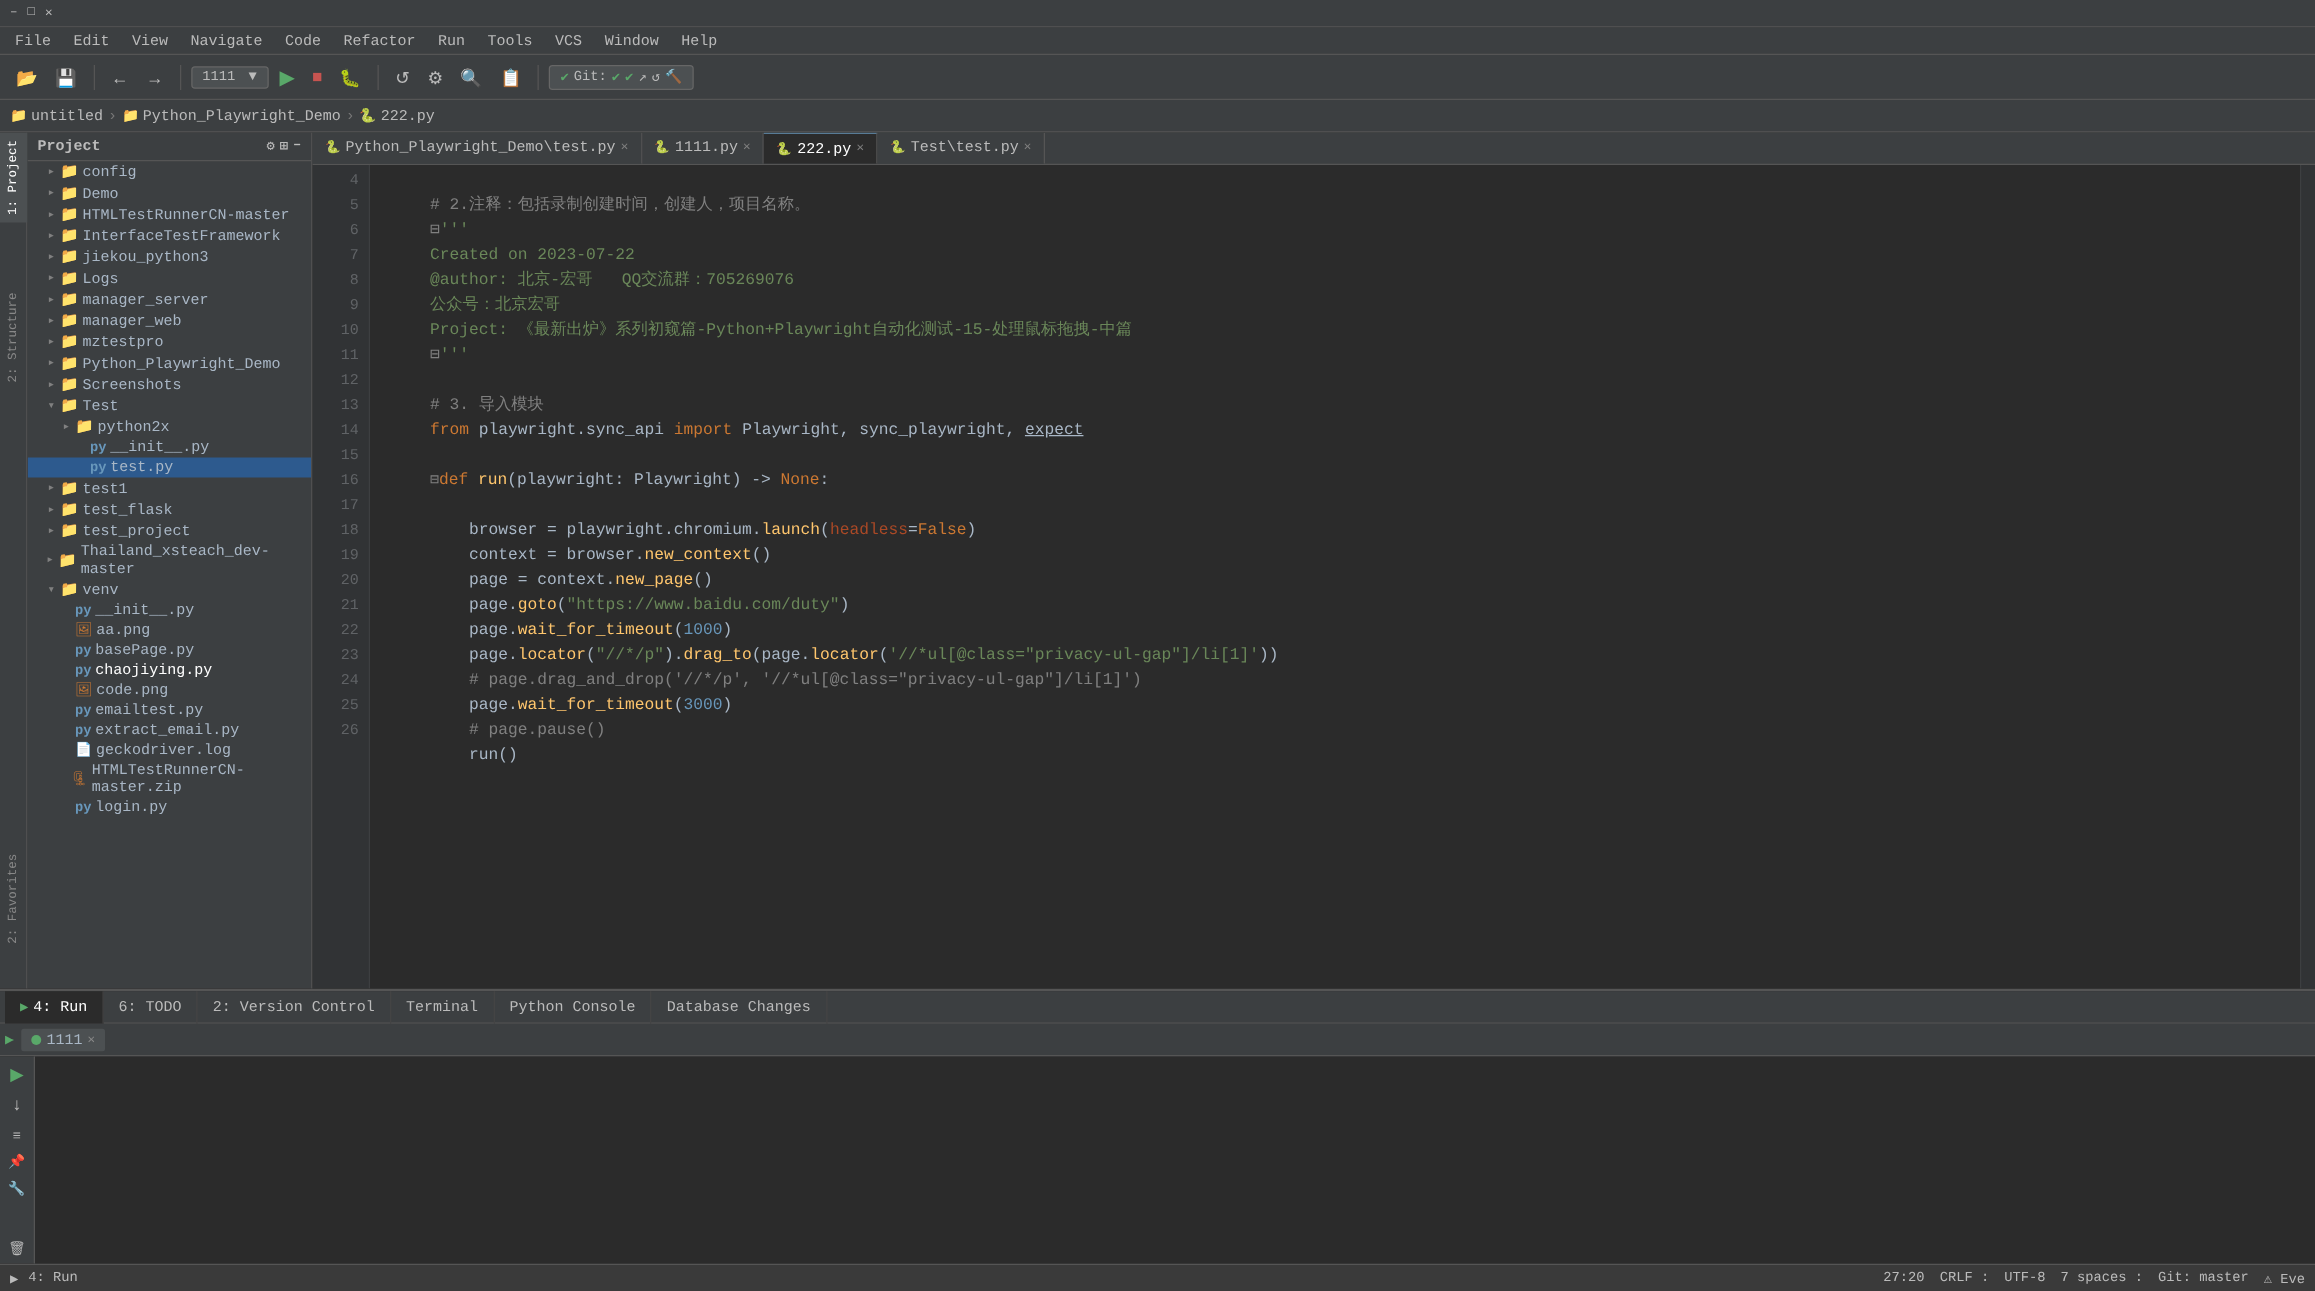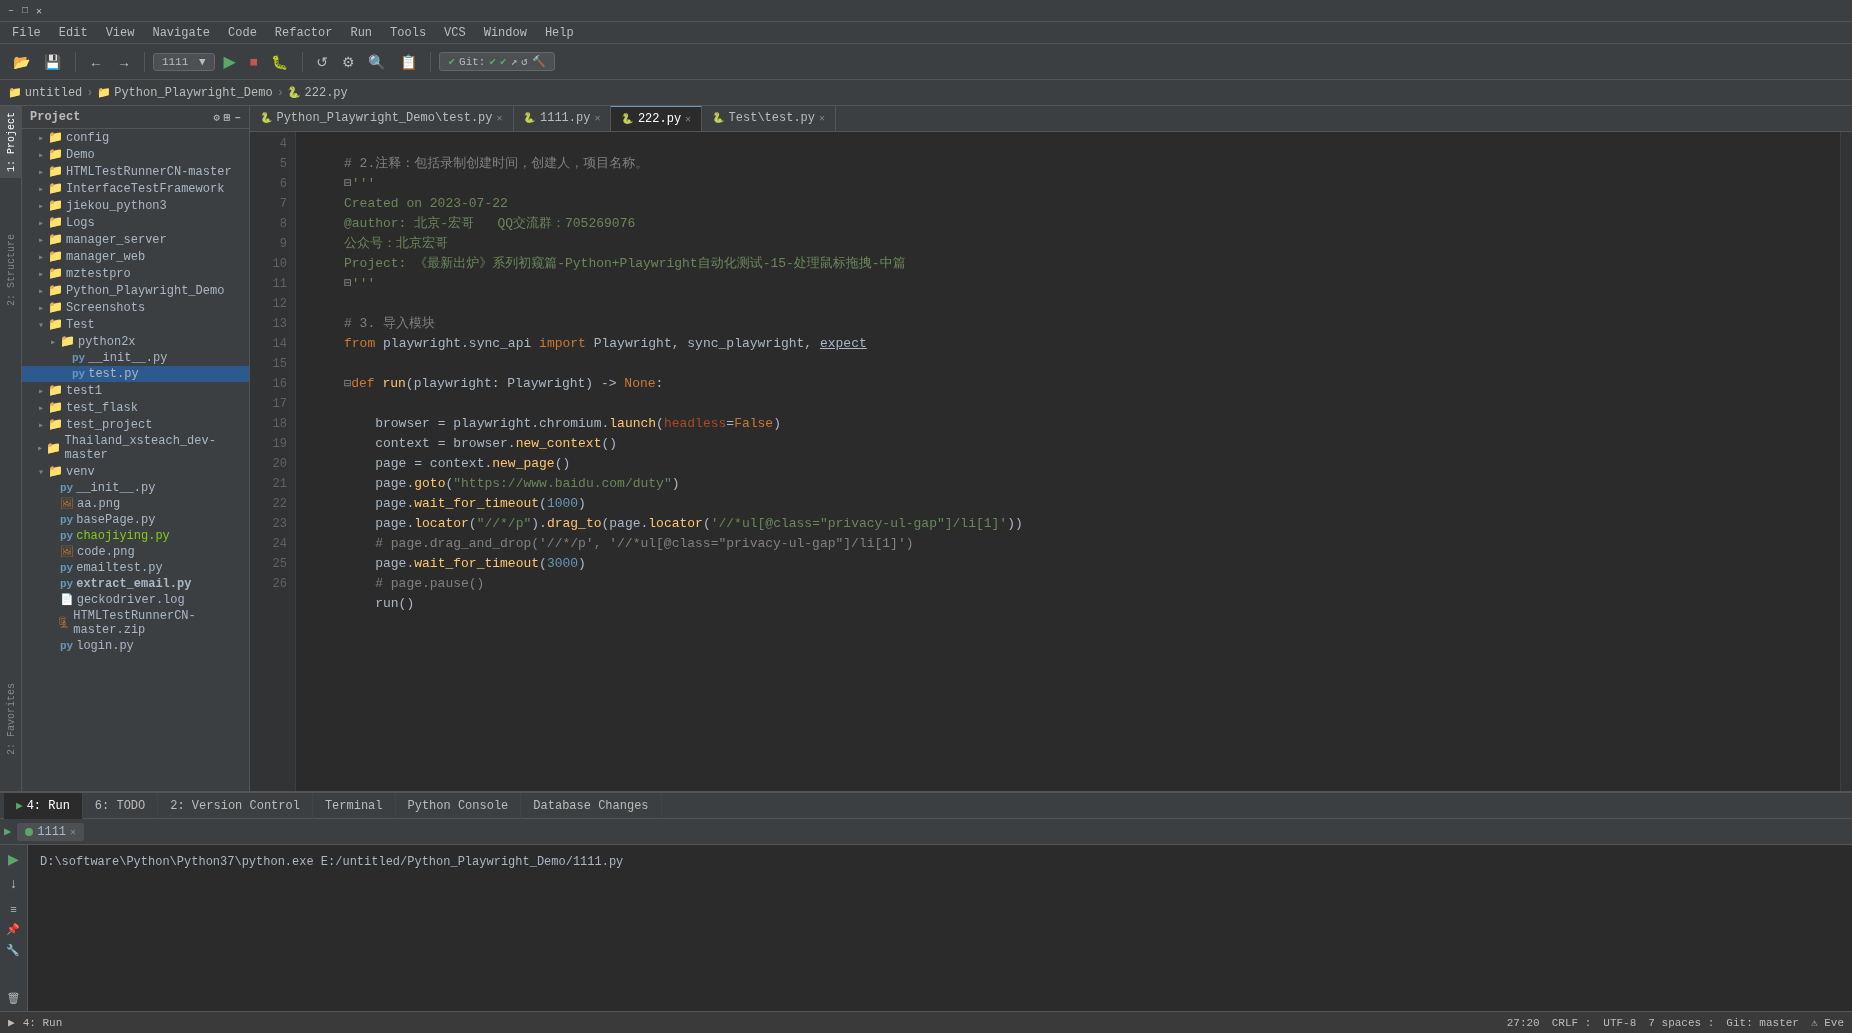--- a/index.html
+++ b/index.html
@@ -339,39 +339,39 @@
           <div class="tree-item">
             <span class="tree-indent" style="width: 24px;"></span>
             <span class="tree-arrow"></span>
             <span class="tree-icon"><span style="color:#6897bb; font-size:11px; font-weight:bold;">py</span></span>
             <span style="color: rgb(169, 183, 198);">basePage.py</span>
           </div>
           <div class="tree-item">
             <span class="tree-indent" style="width: 24px;"></span>
             <span class="tree-arrow"></span>
             <span class="tree-icon"><span style="color:#6897bb; font-size:11px; font-weight:bold;">py</span></span>
-            <span style="color: #84cc16;">chaojiying.py</span>
+            <span style="color: #ffffff;">chaojiying.py</span>
           </div>
           <div class="tree-item">
             <span class="tree-indent" style="width: 24px;"></span>
             <span class="tree-arrow"></span>
             <span class="tree-icon"><span style="color:#cc7832; font-size:11px;">🖼</span></span>
             <span>code.png</span>
           </div>
           <div class="tree-item">
             <span class="tree-indent" style="width: 24px;"></span>
             <span class="tree-arrow"></span>
             <span class="tree-icon"><span style="color:#6897bb; font-size:11px; font-weight:bold;">py</span></span>
             <span style="color: rgb(169, 183, 198);">emailtest.py</span>
           </div>
           <div class="tree-item">
             <span class="tree-indent" style="width: 24px;"></span>
             <span class="tree-arrow"></span>
             <span class="tree-icon"><span style="color:#6897bb; font-size:11px; font-weight:bold;">py</span></span>
-            <span style="color: rgb(169, 183, 198); font-weight: bold;">extract_email.py</span>
+            <span style="color: rgb(169, 183, 198);">extract_email.py</span>
           </div>
           <div class="tree-item">
             <span class="tree-indent" style="width: 24px;"></span>
             <span class="tree-arrow"></span>
             <span class="tree-icon"><span style="color:#808080; font-size:11px;">📄</span></span>
             <span>geckodriver.log</span>
           </div>
           <div class="tree-item">
             <span class="tree-indent" style="width: 24px;"></span>
             <span class="tree-arrow"></span>
@@ -479,23 +479,20 @@
     <div id="run-content">
       <div id="run-sidebar">
         <button class="run-btn" style="color:#59a869;">▶</button>
         <button class="run-btn">↓</button>
         <button class="run-btn" style="margin-top:4px; font-size:11px;">≡</button>
         <button class="run-btn" style="font-size:11px;">📌</button>
         <button class="run-btn" style="font-size:11px;">🔧</button>
         <button class="run-btn" style="font-size:11px; margin-top:auto;">🗑</button>
       </div>
       <div id="run-output">
-        <div style="color:#a9b7c6;">
-          <span>D:\software\Python\Python37\python.exe E:/untitled/Python_Playwright_Demo/1111.py</span>
-        </div>
       </div>
     </div>
   </div>
 
   <div id="status-bar">
     <div id="status-left">
       <span style="cursor:pointer;">▶</span>
       <span style="cursor:pointer;">4: Run</span>
     </div>
     <div id="status-right">

